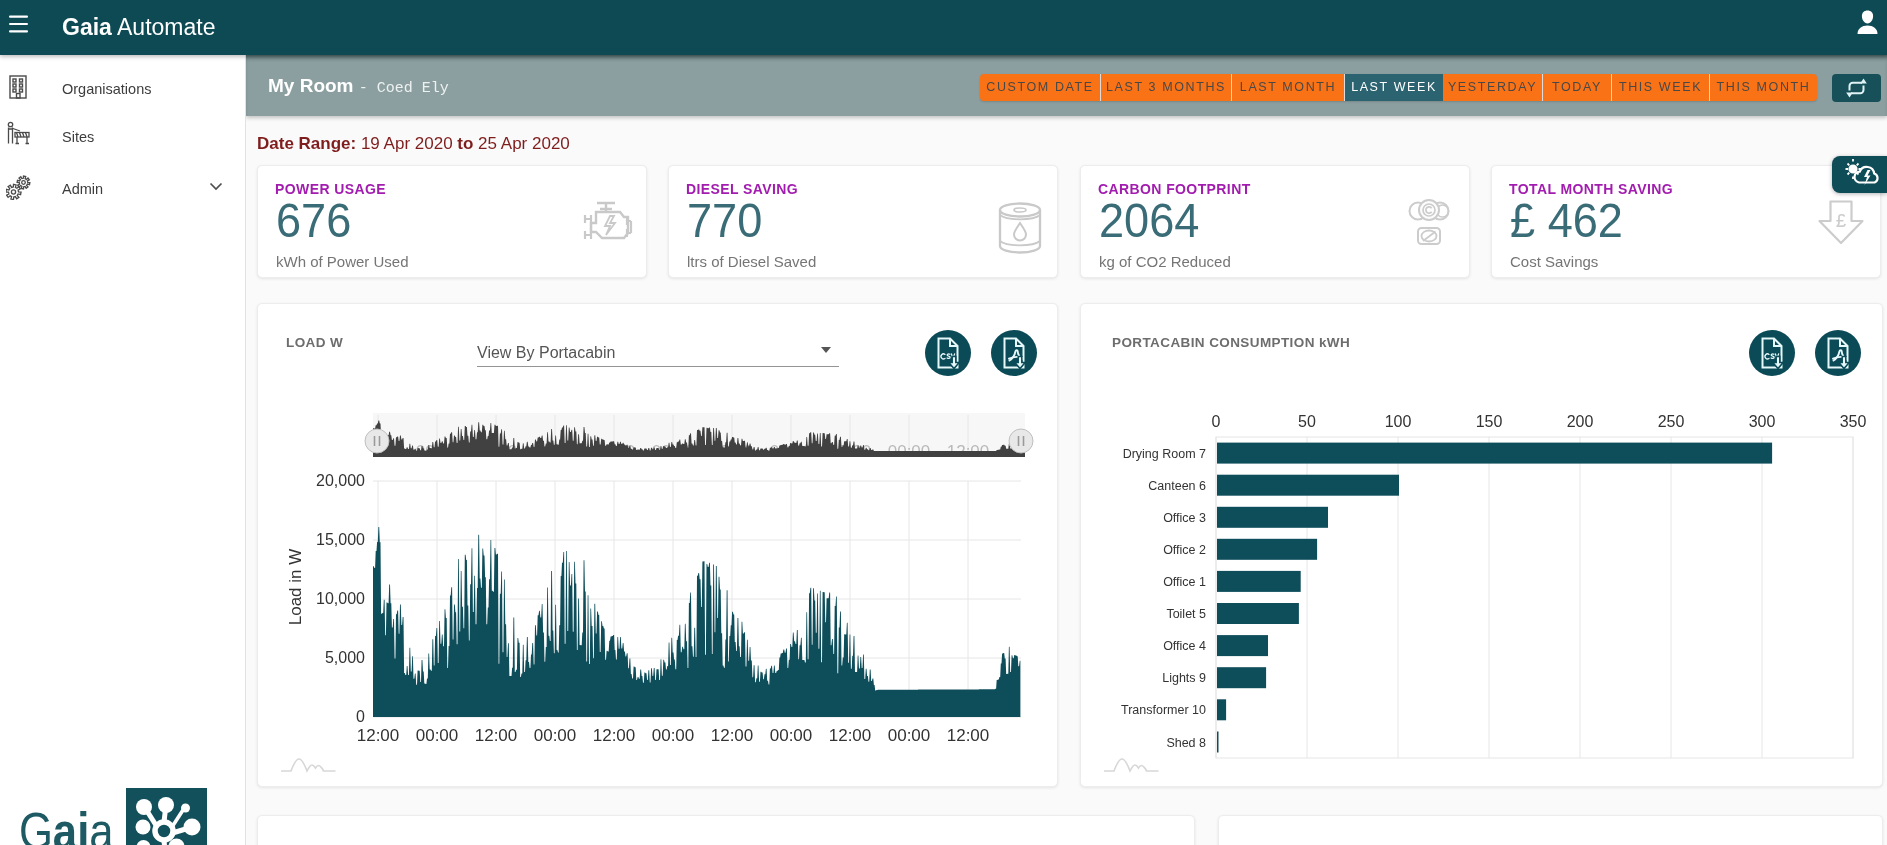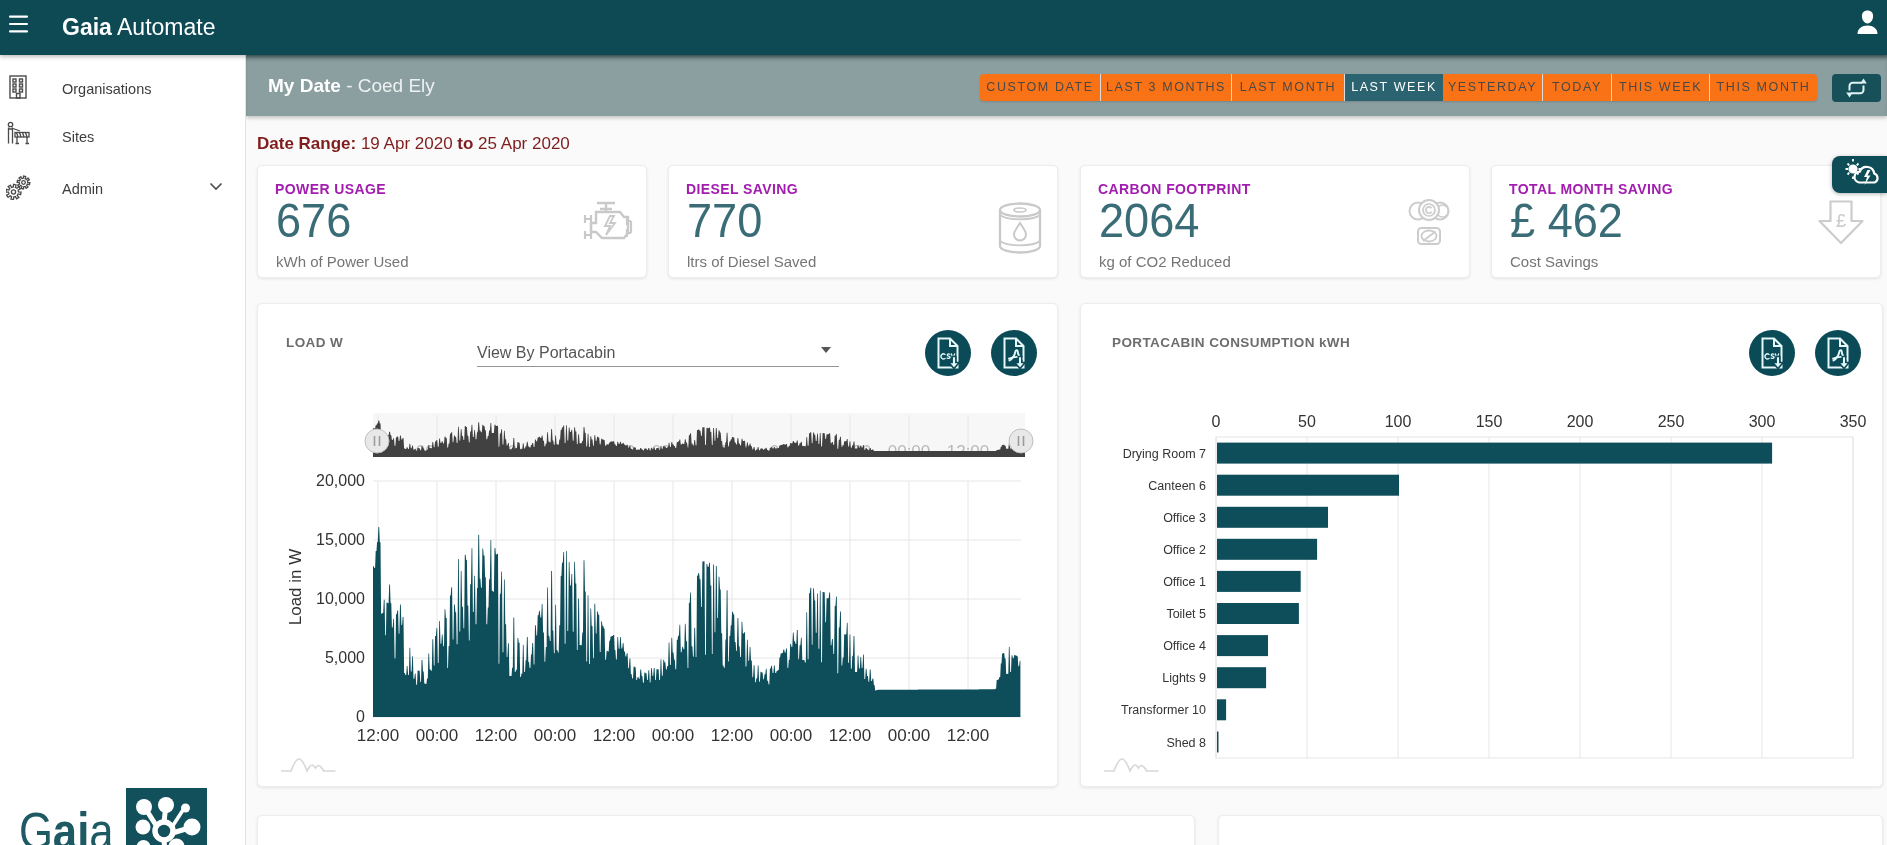--- a/index.html
+++ b/index.html
@@ -9,21 +9,21 @@
 
 #topbar { left:0; top:0; width:1887px; height:55px; background:#0d4a54; z-index:30; box-shadow:0 2px 4px rgba(0,0,0,.25); }
 #brand { left:62px; top:0; height:55px; line-height:55px; color:#fff; font-size:23px; }
 #brand b { font-weight:700; }
 
 #sidebar { left:0; top:55px; width:246px; height:790px; background:#fff; border-right:1px solid #e2e2e2; z-index:20; }
 .navitem { position:absolute; left:62px; font-size:14.5px; color:#3d3d3d; }
 
 #header { left:246px; top:55px; width:1641px; height:61px; background:#8c9fa0; z-index:10; box-shadow: inset 0 5px 5px -3px rgba(5,35,40,.55), 0 2px 4px rgba(0,0,0,.22); }
 #htitle { left:22px; top:0; height:61px; line-height:61px; color:#fff; font-size:19px; }
-#htitle .sub { font-weight:400; color:rgba(255,255,255,.85); font-size:19px; }
+#htitle .sub { font-weight:400; color:rgba(255,255,255,.85); font-size:15px;font-family:Liberation Mono, monospace; }
 .btngroup { position:absolute; top:19px; height:27px; background:#f97316; border-radius:4px; display:flex; box-shadow:0 1px 2px rgba(0,0,0,.15); }
 .btn { height:27px; line-height:27px; text-align:center; font-size:12.5px; letter-spacing:1.6px; color:#484848; border-right:1px solid #dcdcdc; white-space:nowrap; }
 .btn:last-child { border-right:none; }
 .btn.active { background:#2b6470; color:#fff; border-right:none; border-radius:0; }
 #refreshbtn { left:1586px; top:19px; width:49px; height:28px; background:#175059; border-radius:4px; }
 
 #daterange { left:257px; top:134px; font-size:17px; color:#7f1d1d; }
 .card { position:absolute; background:#fff; border:1px solid #ededed; border-radius:5px; box-shadow:0 1px 3px rgba(0,0,0,.09); }
 .stat-title { position:absolute; left:17px; top:15px; font-size:14px; font-weight:700; color:#a21caf; letter-spacing:.4px; }
 .stat-num { position:absolute; left:18px; top:30px; font-size:48px; line-height:50px; color:#3a6c77; transform:scaleX(.94); transform-origin:0 0; white-space:nowrap; }
@@ -32,21 +32,21 @@
 .ctitle { position:absolute; font-size:13.5px; font-weight:700; color:#6d6d6d; letter-spacing:.4px; }
 .iconbtn { position:absolute; width:46px; height:46px; border-radius:50%; background:#0b4a57; }
 #floatbtn { left:1832px; top:156px; width:55px; height:37px; background:#0e4c58; border-radius:8px 0 0 8px; box-shadow:0 1px 4px rgba(0,0,0,.3); z-index:15; }
 svg text { font-family:"Liberation Sans", sans-serif; }
 </style>
 </head>
 <body>
 <div id="page">
 
   <div id="header" class="abs">
-    <div id="htitle" class="abs"><b>My Date</b> <span class="sub">- Coed Ely</span></div>
+    <div id="htitle" class="abs"><b>My Room</b> <span class="sub">- Coed Ely</span></div>
     <div class="btngroup" style="left:734px;">
       <div class="btn" style="width:121px;">CUSTOM DATE</div>
         <div class="btn" style="width:131px;">LAST 3 MONTHS</div>
         <div class="btn" style="width:113px;">LAST MONTH</div>
         <div class="btn active" style="width:98px;">LAST WEEK</div>
         <div class="btn" style="width:100px;">YESTERDAY</div>
         <div class="btn" style="width:69px;">TODAY</div>
         <div class="btn" style="width:98px;">THIS WEEK</div>
         <div class="btn" style="width:107px;">THIS MONTH</div>
     </div>

